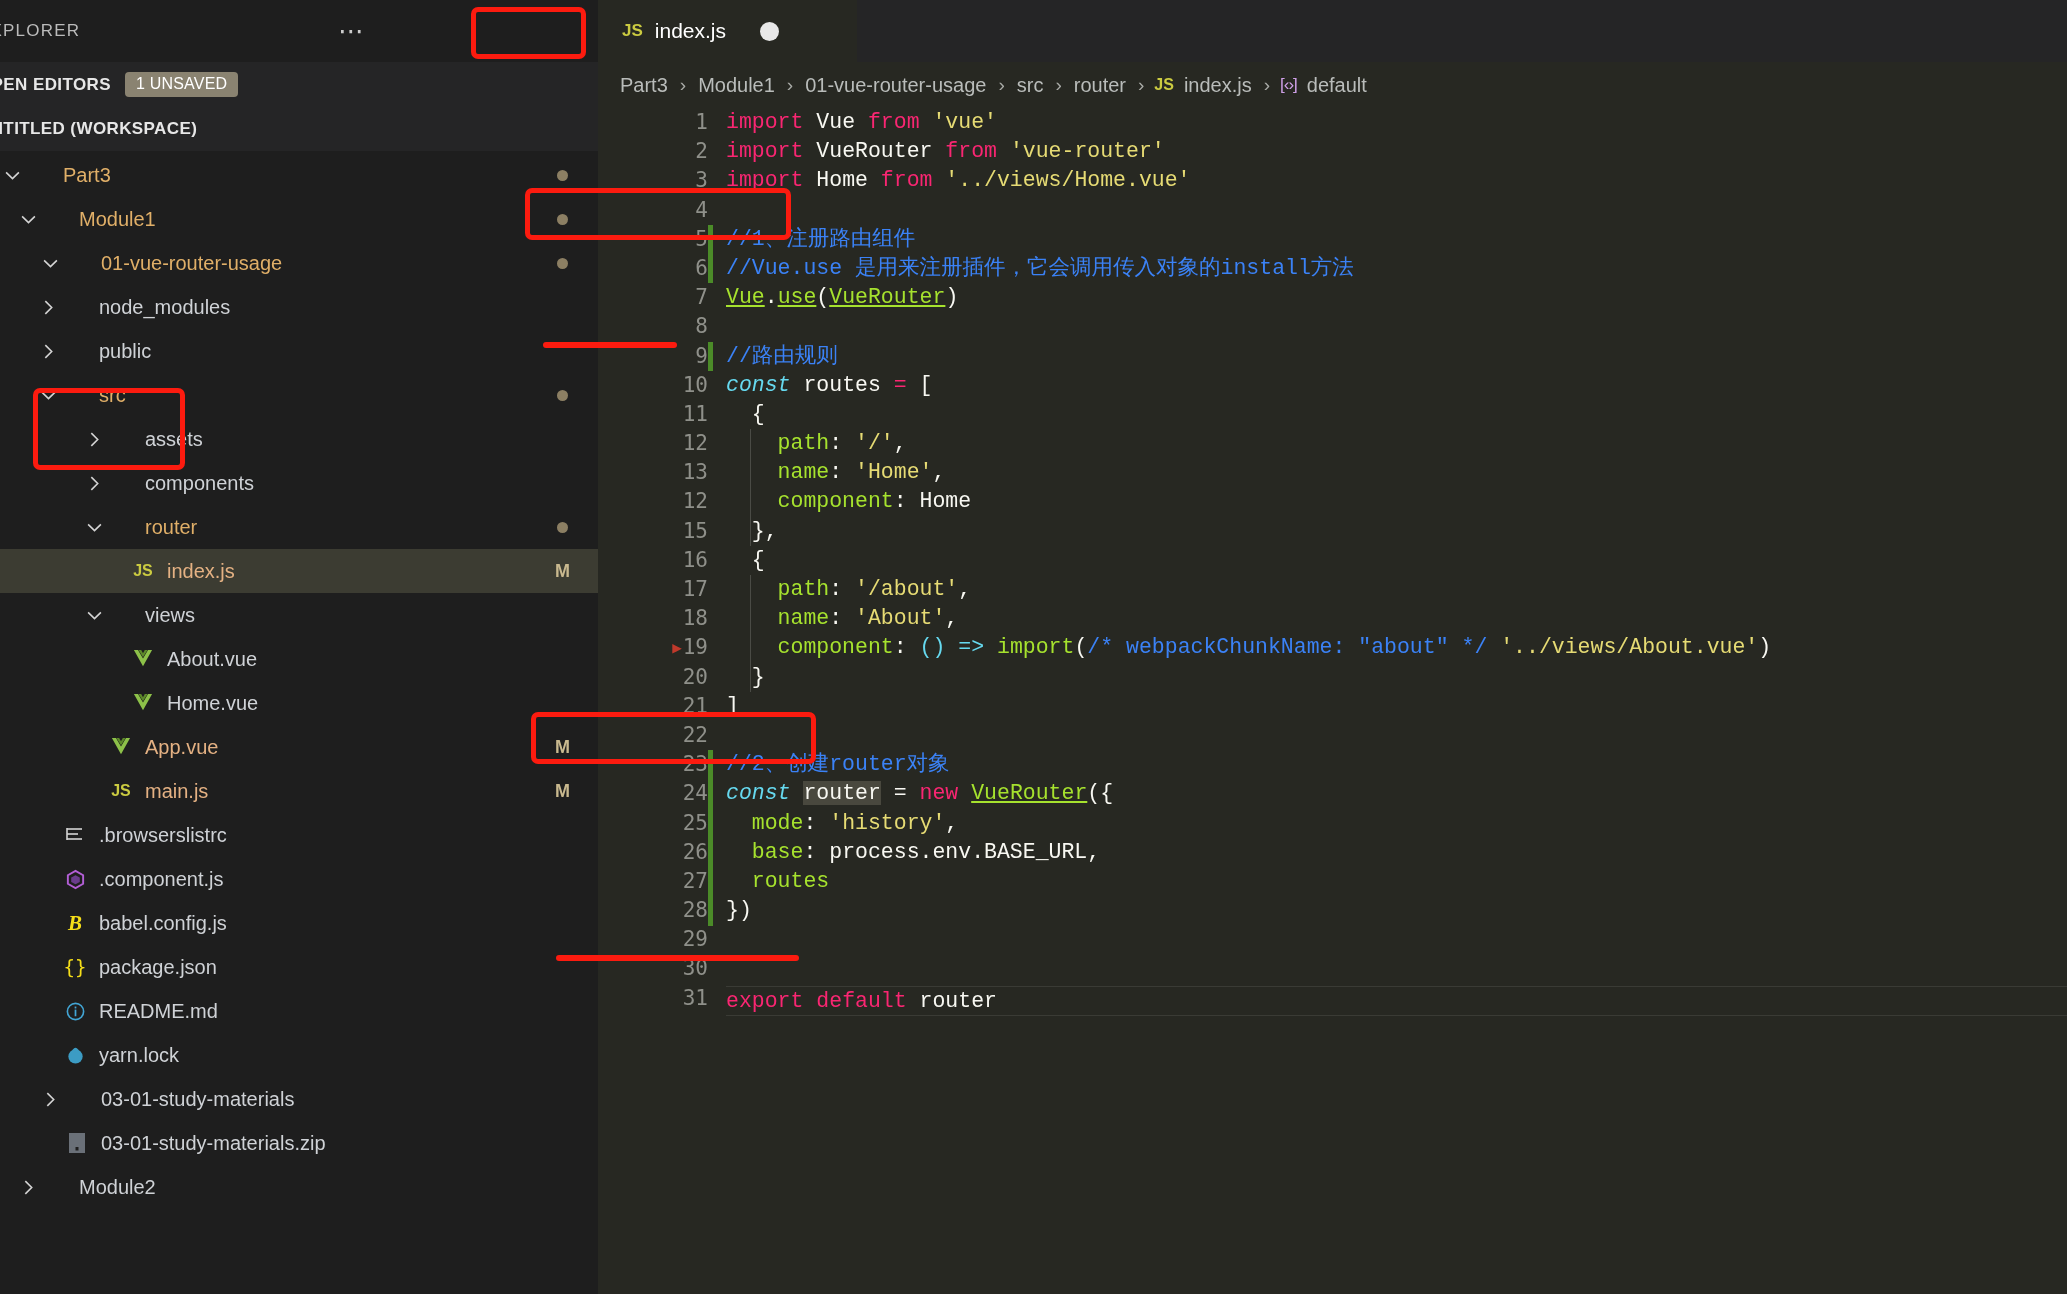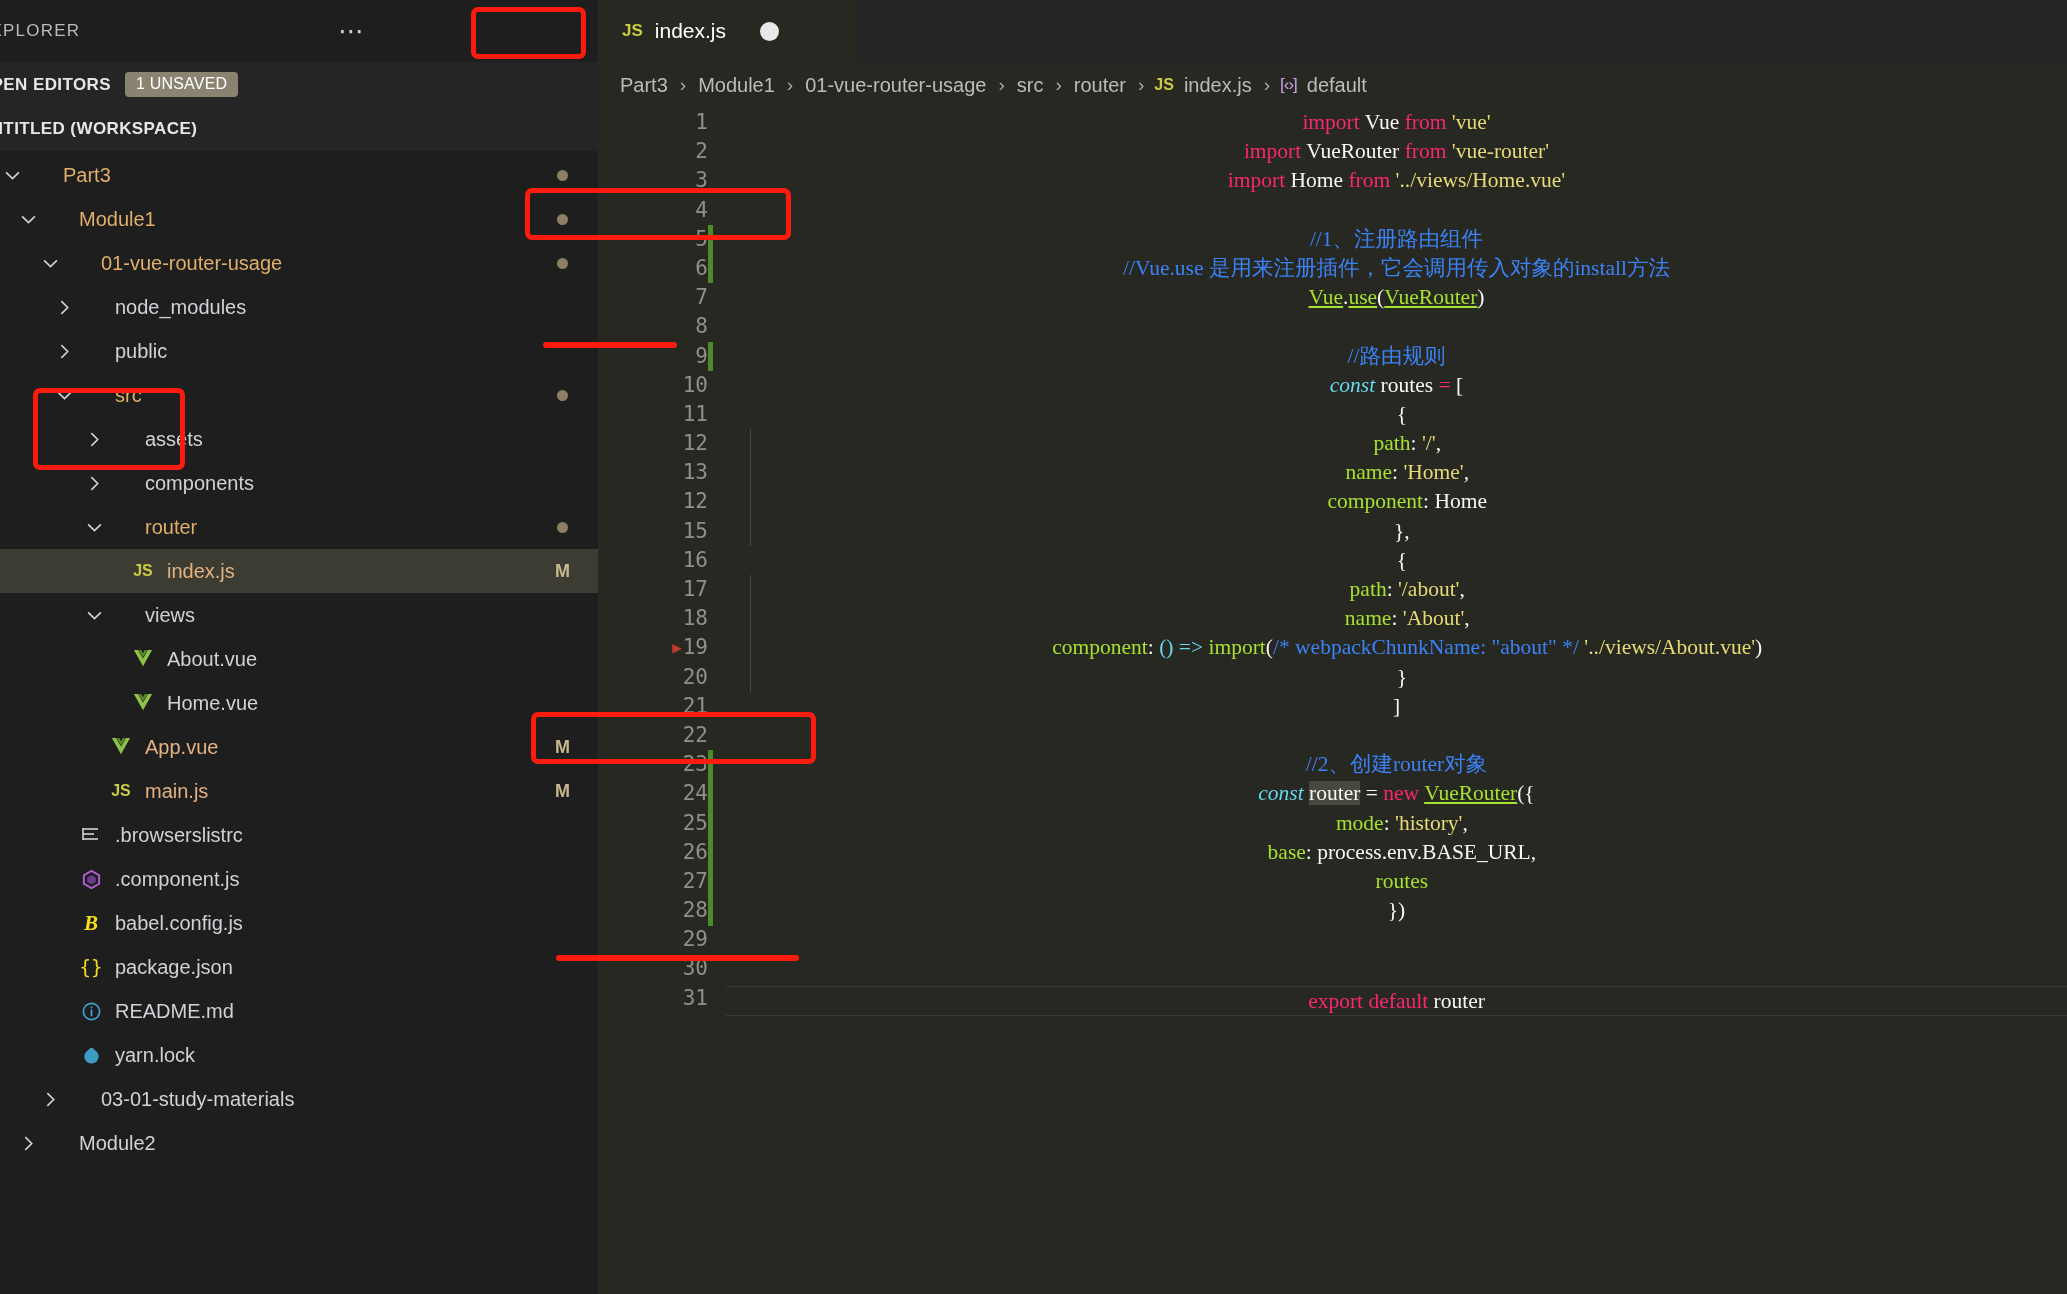--- a/index.html
+++ b/index.html
@@ -31,39 +31,39 @@
   .nm{overflow:hidden;text-overflow:ellipsis;}
   .mod{position:absolute;right:28px;color:#c9b98f;font-size:18px;font-weight:bold;}
   .dot{position:absolute;right:30px;width:11px;height:11px;border-radius:50%;background:#8c7f63;}
   .c-folder{color:#e0af68;}
   .c-plain{color:#cfd2d6;}
   .c-mod{color:#e4b183;}
   .jsico{color:#cbcb41;font-weight:bold;font-size:16px;font-family:"Liberation Sans",sans-serif;}
 
   
   .i0{padding-left:0px}.i1{padding-left:16px}.i2{padding-left:38px}
-  .i3{padding-left:52px}.i4{padding-left:82px}.i5{padding-left:104px}
+  .i3{padding-left:36px}.i4{padding-left:82px}.i5{padding-left:104px}
 
   
   .editor{flex:1;height:1294px;background:#272822;display:flex;flex-direction:column;position:relative;}
   .tabbar{height:62px;background:#252526;display:flex;align-items:stretch;flex:0 0 62px;}
   .tab{width:235px;background:#272822;display:flex;align-items:center;padding-left:24px;position:relative;}
   .tab .jsico{font-size:17px;margin-right:12px;}
   .tab .tname{color:#fff;font-size:21px;}
   .tab .unsaved{width:19px;height:19px;border-radius:50%;background:#e8e8e8;margin-left:34px;}
 
   .breadcrumb{height:46px;display:flex;align-items:center;padding-left:20px;background:#272822;color:#b9bcba;font-size:20px;gap:0;flex:0 0 46px;}
   .bc{padding:0 2px;}
   .bc-sep{color:#a9aba7;padding:0 10px;font-size:19px;}
   .bc-js{color:#cbcb41;font-weight:bold;font-size:16px;margin-right:8px;}
   .sym{color:#cfa0e8;font-size:17px;margin-right:8px;letter-spacing:-1px;}
 
   .codearea{flex:1;display:flex;position:relative;overflow:hidden;}
   .gutter{width:110px;flex:0 0 110px;text-align:right;padding-right:18px;color:#8f908a;font-size:21px;font-family:"DejaVu Sans Mono","Liberation Mono",monospace;position:relative;}
-  .code{flex:1;position:relative;font-family:Liberation Serif, serif;font-size:21.5px;color:#f8f8f2;white-space:pre;text-align:center;}
+  .code{flex:1;position:relative;font-family:Liberation Mono, monospace;font-size:21.5px;color:#f8f8f2;white-space:pre;}
   .ln{height:29.2px;line-height:29.2px;}
   .gl{height:29.2px;line-height:29.2px;}
   .gitadd{position:absolute;left:110px;width:5px;background:#4b8b28;}
   .curline{position:absolute;left:0;right:0;height:29.2px;border-top:1px solid #3a3b35;border-bottom:1px solid #3a3b35;box-sizing:border-box;margin-top:32px;}
 
   
   .k{color:#f92672}.s{color:#e6db74}.c{color:#3b82f6}.e{color:#a6e22e}
   .w{color:#f8f8f2}.o{color:#66d9ef}.i{color:#66d9ef;font-style:italic}
   .fn{color:#a6e22e;text-decoration:underline}
   .selw{background:#49483e}
@@ -299,20 +299,30 @@
           <span class="nm c-plain">yarn.lock</span>
         </div>
         <div class="row i2">
           <span class="chev">
             <svg width="17" height="17" viewBox="0 0 16 16">
               <path d="M5 2 L11 8 L5 14" fill="none" stroke="#d4d4d4" stroke-width="1.5"></path>
             </svg>
           </span>
           <span class="ico"></span>
           <span class="nm c-plain">03-01-study-materials</span>
+        </div>
+        <div class="row i2">
+          <span class="chev"></span>
+          <span class="ico">
+            <svg width="20" height="22" viewBox="0 0 20 22">
+              <rect x="2" y="1" width="16" height="20" fill="#6a7078"></rect>
+              <rect x="8.5" y="15" width="3" height="3.5" fill="#1e1e1e"></rect>
+            </svg>
+          </span>
+          <span class="nm c-plain">03-01-study-materials.zip</span>
         </div>
         <div class="row i1">
           <span class="chev">
             <svg width="17" height="17" viewBox="0 0 16 16">
               <path d="M5 2 L11 8 L5 14" fill="none" stroke="#d4d4d4" stroke-width="1.5"></path>
             </svg>
           </span>
           <span class="ico"></span>
           <span class="nm c-plain">Module2</span>
         </div>

